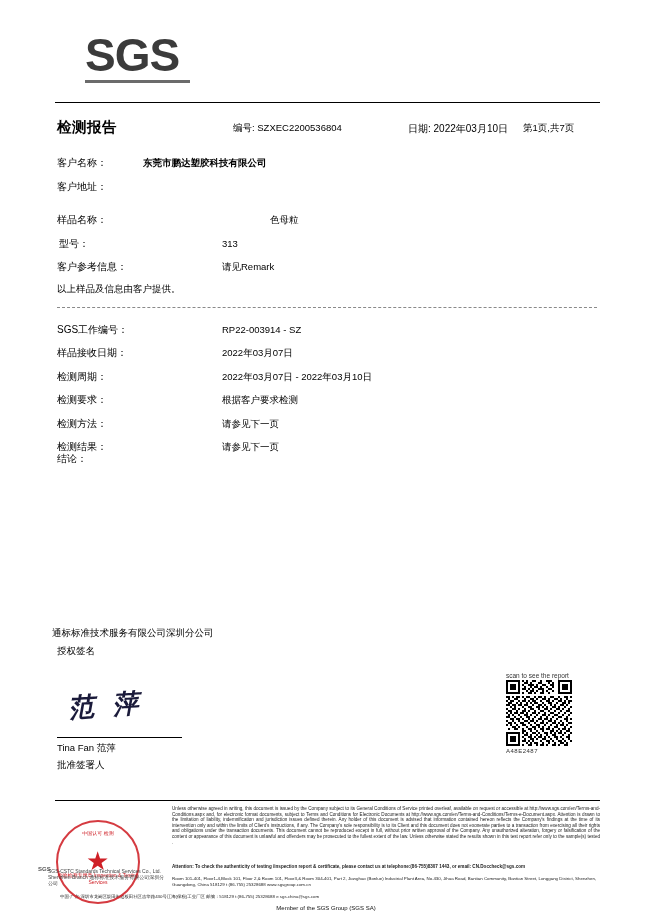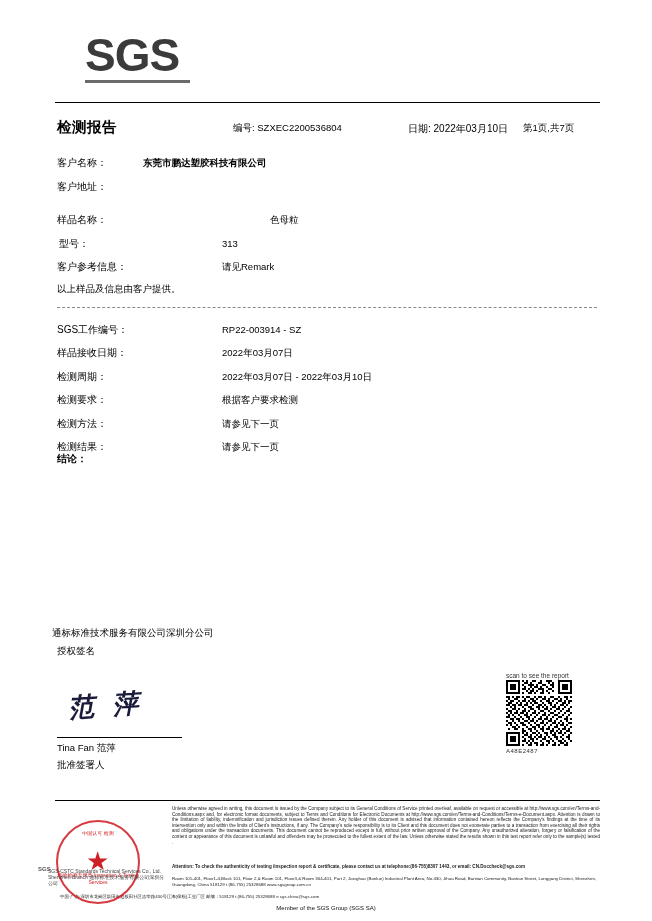--- a/index.html
+++ b/index.html
@@ -353,21 +353,21 @@
 
   <div class="field-label" style="left:57px; top:393px;">检测要求：</div>
   <div class="field-value" style="left:222px; top:394px;">根据客户要求检测</div>
 
   <div class="field-label" style="left:57px; top:417px;">检测方法：</div>
   <div class="field-value" style="left:222px; top:418px;">请参见下一页</div>
 
   <div class="field-label" style="left:57px; top:440px;">检测结果：</div>
   <div class="field-value" style="left:222px; top:441px;">请参见下一页</div>
 
-  <div class="field-label" style="left:57px; top:452px;font-weight:bold;">结论：</div>
+  <div class="field-label" style="left:57px; top:452px;">结论：</div>
 
   <div class="sig-company">通标标准技术服务有限公司深圳分公司</div>
   <div class="sig-auth">授权签名</div>
   <div class="sig-script">范 萍</div>
   <div class="sig-line"></div>
   <div class="sig-name">Tina Fan 范萍</div>
   <div class="sig-role">批准签署人</div>
 
   <div class="qr-caption">scan to see the report</div>
   <div class="qr-box">

